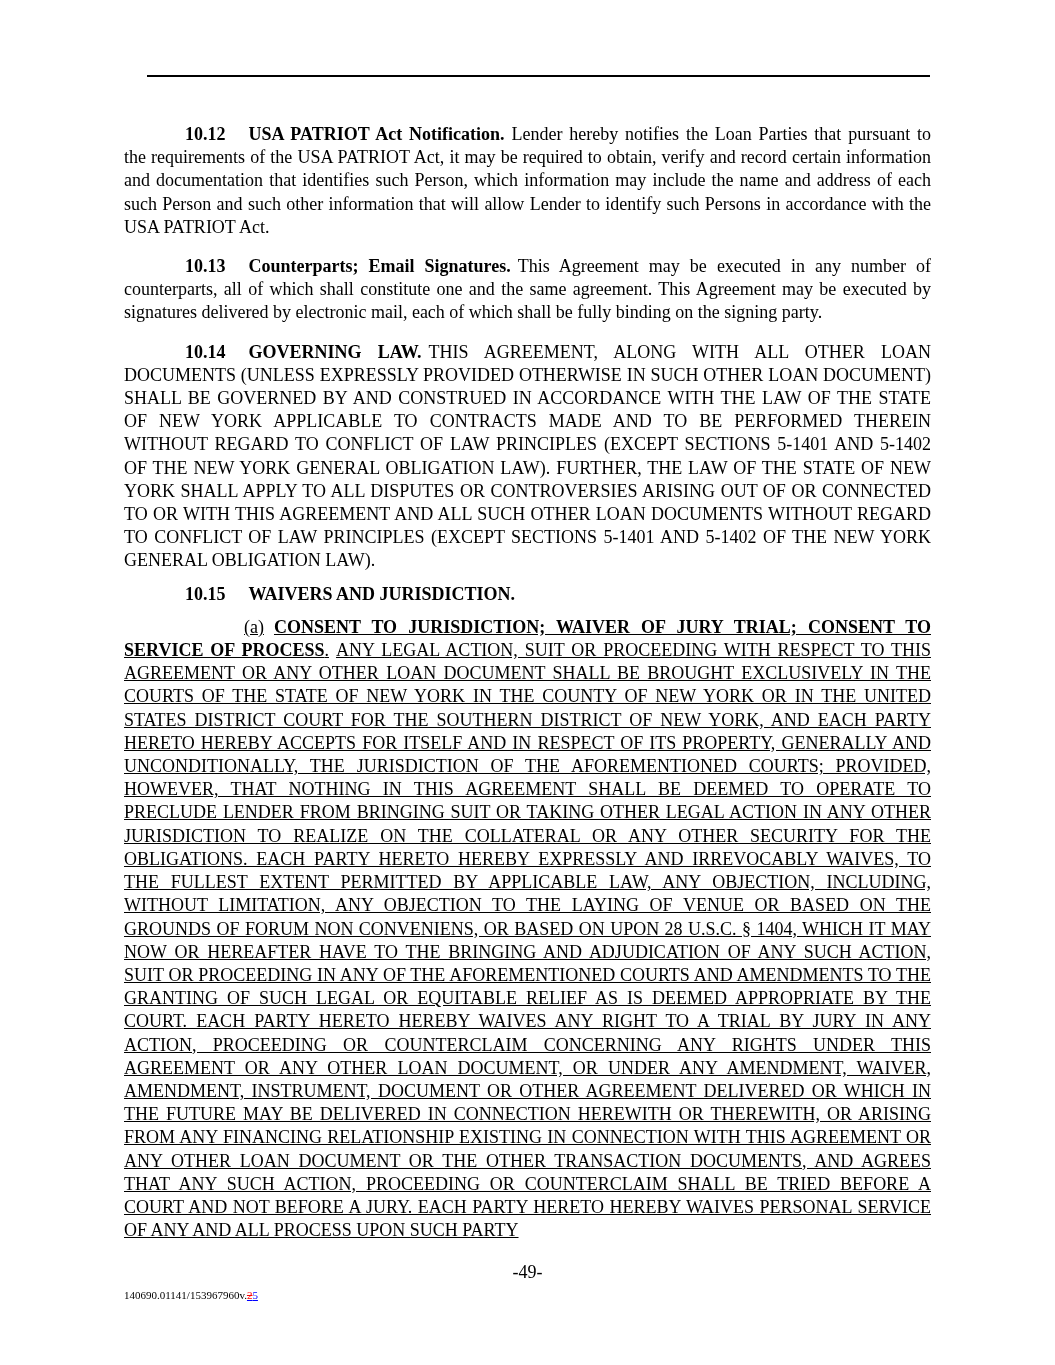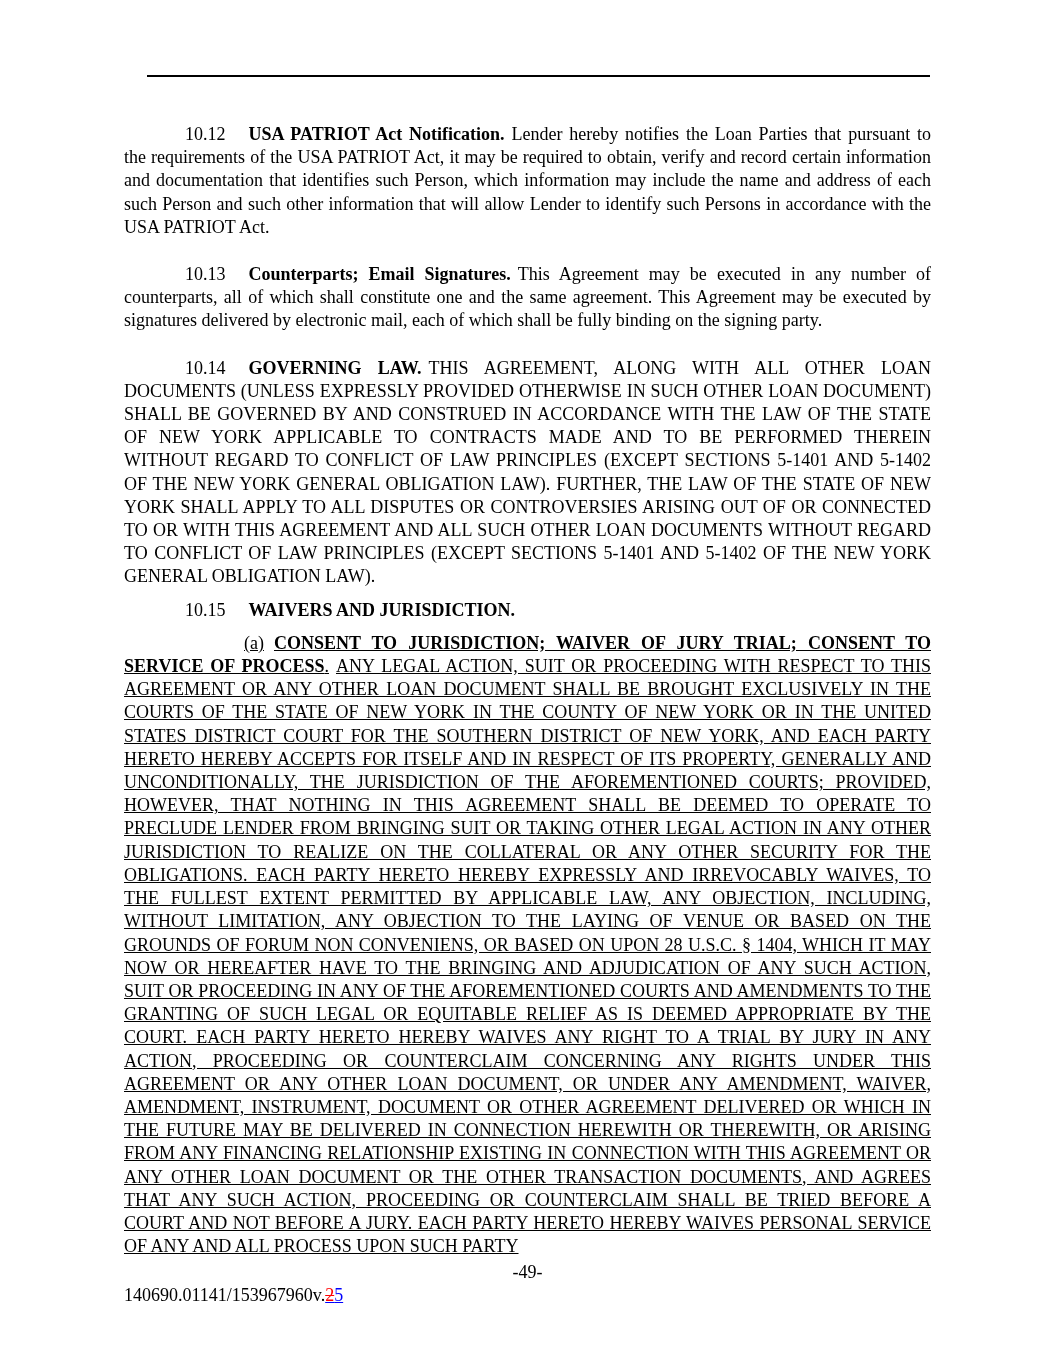--- a/index.html
+++ b/index.html
@@ -34,39 +34,39 @@
     left: 124px;
     top: 123px;
     width: 807px;
   }
   p.para {
     text-align: justify;
     hyphens: none;
   }
   p.section-para { text-indent: 61px; }
   p.sub-para { text-indent: 120px; text-decoration: underline; }
-  .mt-sm { margin-top: 24px; }
+  .mt-sm { margin-top: 16px; }
   .mt-lg { margin-top: 10px; }
   .bold { font-weight: bold; }
-  .sec-num { font-weight: normal; padding-right: 23px; }
+  .sec-num { font-weight: bold; padding-right: 23px; }
   .sub-marker { padding-right: 10px; }
   .body-run { padding-left: 7px; }
   .footer-page-number {
     position: absolute;
     top: 1261px;
     left: 0;
     width: 100%;
     text-align: center;
     font-size: 18px;
   }
   .footer-doc-id {
     position: absolute;
     top: 1287px;
     left: 124px;
-    font-size: 18px;
+    font-size: 11px;
     line-height: 16px;
   }
   .redline-wrap {
     text-decoration: underline;
     text-decoration-color: var(--inserted_color);
   }
   .redline-del {
     color: var(--deleted_color);
     text-decoration: line-through;
     text-decoration-color: var(--deleted_color);

